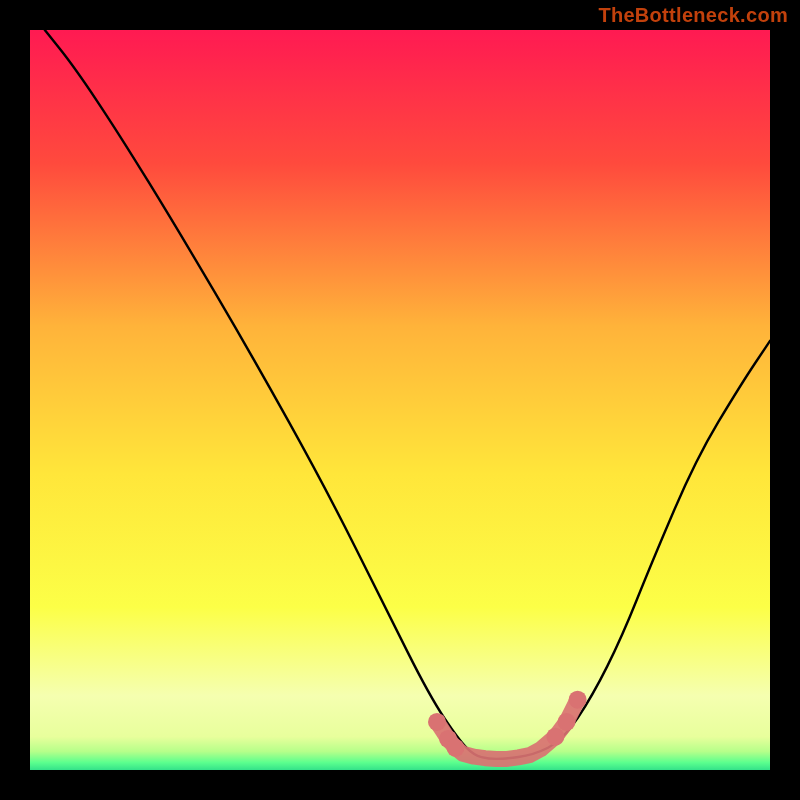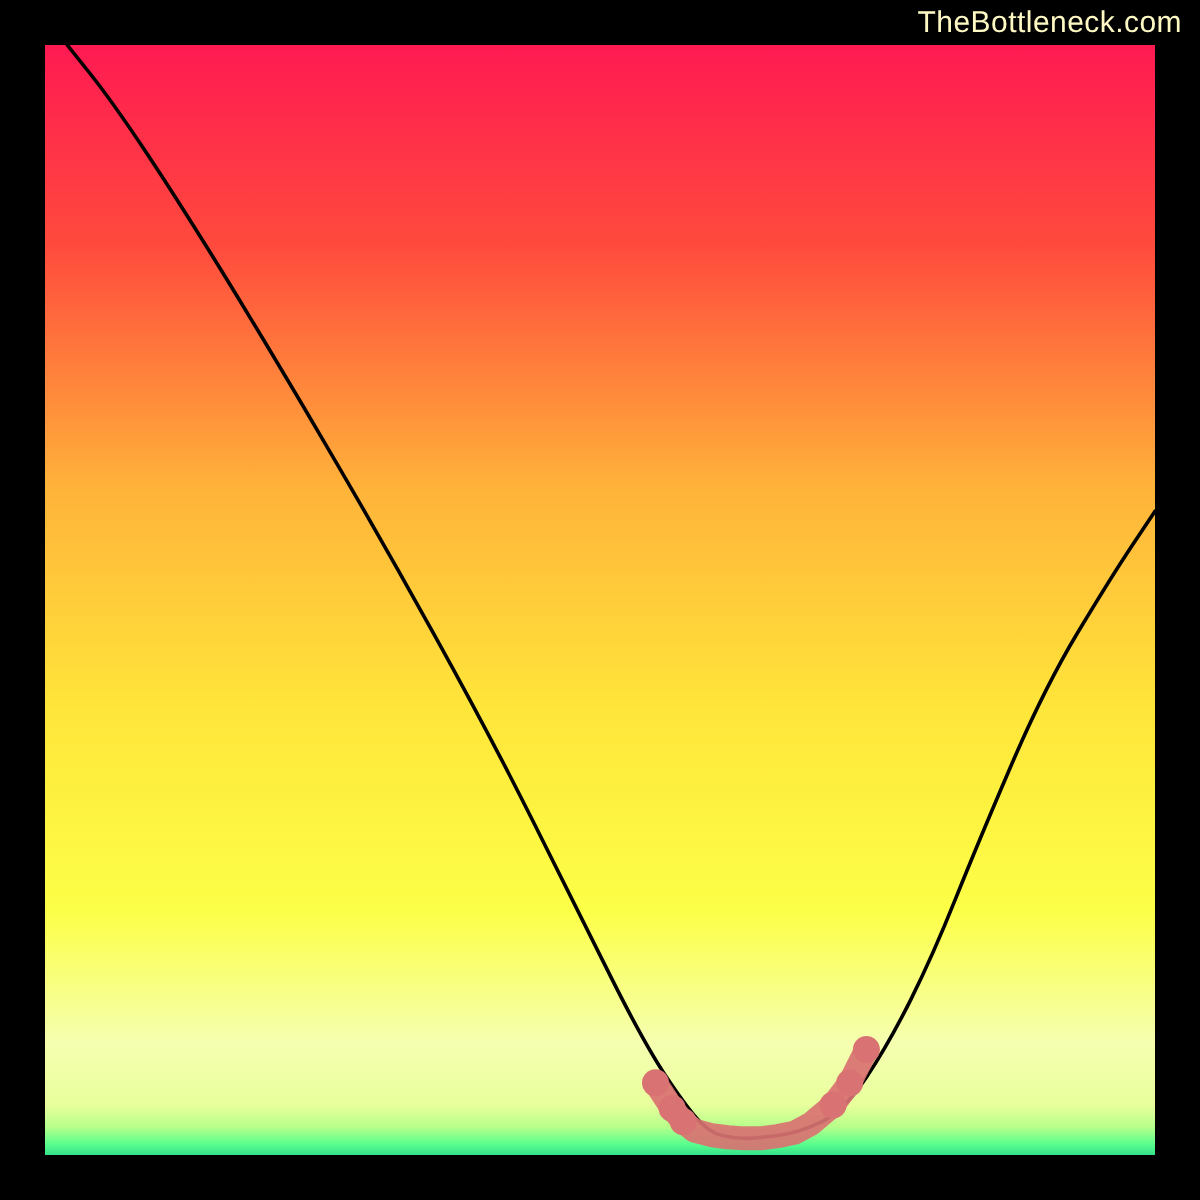--- a/index.html
+++ b/index.html
@@ -15,22 +15,22 @@
     position: relative;
     width: 800px;
     height: 800px;
     background: #000;
   }
   .watermark {
     position: absolute;
     top: 4px;
     right: 12px;
     font-size: 20px;
-    font-weight: 400;
-    color: #fef9c3;
+    font-weight: 700;
+    color: #c2410c;
     letter-spacing: 0.3px;
     z-index: 10;
   }
   svg.plot {
     position: absolute;
     top: 30px;
     left: 30px;
     width: 740px;
     height: 740px;
     display: block;

